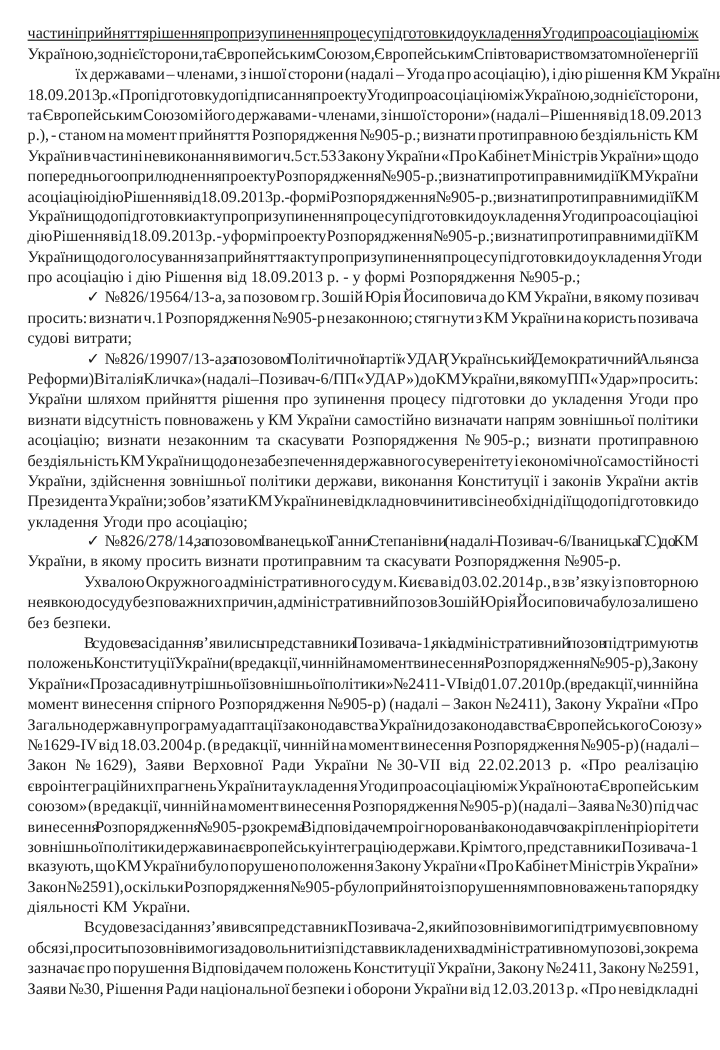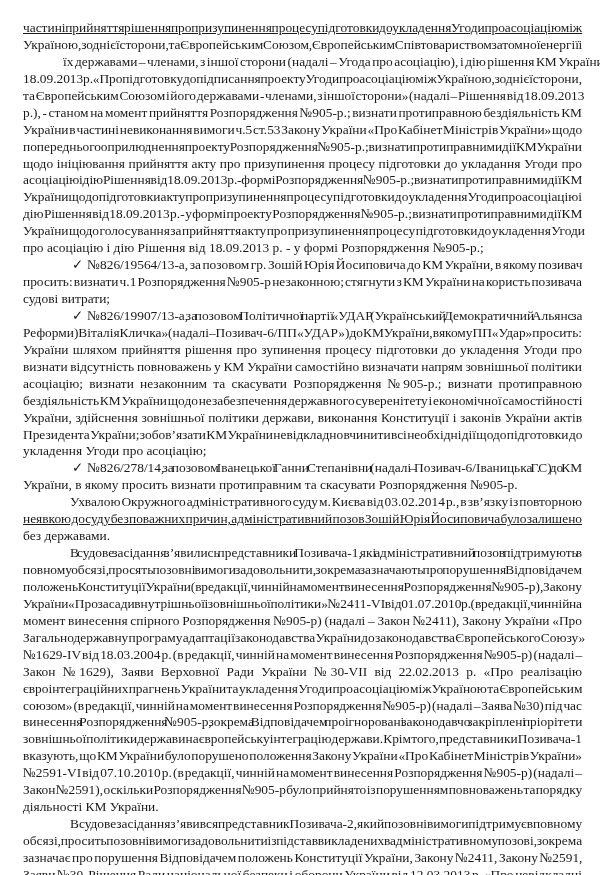--- a/index.html
+++ b/index.html
@@ -25,21 +25,20 @@
 <div class="page" id="page">
     <div class="para">
       <span class="line"><span style="word-spacing: -3.66667px; text-decoration: underline;">частині прийняття рішення про призупинення процесу підготовки до укладення Угоди про асоціацію між</span></span>
       <span class="line"><span style="word-spacing: -3.58333px;">Україною, з однієї сторони, та Європейським Союзом, Європейським Співтовариством з атомної енергії і</span></span>
       <span class="line"><span style="word-spacing: -1.82353px; margin-left: 40px;">їх державами – членами, з іншої сторони (надалі – Угода про асоціацію), і дію рішення КМ України від</span></span>
       <span class="line"><span style="word-spacing: -3.64286px;">18.09.2013 р. «Про підготовку до підписання проекту Угоди про асоціацію між Україною, з однієї сторони,</span></span>
       <span class="line"><span style="word-spacing: -2.625px; margin-top: 48px;">та Європейським Союзом і його державами  - членами, з іншої сторони» (надалі – Рішення від 18.09.2013</span></span>
       <span class="line"><span style="word-spacing: -1.72727px;">р.), - станом на момент прийняття Розпорядження №905-р.; визнати протиправною бездіяльність КМ</span></span>
       <span class="line"><span style="word-spacing: -2.53846px;">України в частині невиконання вимоги ч.5 ст.53 Закону України «Про Кабінет Міністрів України» щодо</span></span>
       <span class="line"><span style="word-spacing: -3.66667px;">попереднього оприлюднення проекту Розпорядження №905-р.; визнати протиправними дії КМ України</span></span>
-      <span class="line"><span style="word-spacing: 0px;">щодо ініціювання прийняття акту про призупинення процесу підготовки до укладання Угоди про</span></span>
       <span class="line"><span style="word-spacing: -3.57143px;">асоціацію і дію Рішення від 18.09.2013 р. - формі Розпорядження №905-р.; визнати протиправними дії КМ</span></span>
       <span class="line"><span style="word-spacing: -3.30769px;">України щодо підготовки акту про призупинення процесу підготовки до укладення Угоди про асоціацію і</span></span>
       <span class="line"><span style="word-spacing: -3px;">дію Рішення від 18.09.2013 р. - у формі проекту Розпорядження №905-р.; визнати протиправними дії КМ</span></span>
       <span class="line"><span style="word-spacing: -2.92308px;">України щодо голосування за  прийняття акту про призупинення процесу підготовки до укладення Угоди</span></span>
       <span class="line last"><span>про асоціацію і дію Рішення від 18.09.2013 р. - у формі Розпорядження №905-р.;</span></span>
     </div>
     <div class="para">
       <span class="line indent-check"><span class="check">✓</span><span style="word-spacing: -1.83333px;">№826/19564/13-а, за позовом гр. Зошій Юрія Йосиповича до КМ України, в якому позивач</span></span>
       <span class="line"><span style="word-spacing: -2.16667px;">просить: визнати ч.1 Розпорядження №905-р незаконною; стягнути з КМ України на користь позивача</span></span>
       <span class="line last"><span>судові витрати;</span></span>
@@ -54,38 +53,36 @@
       <span class="line"><span style="word-spacing: 0px;">України, здійснення зовнішньої політики держави, виконання Конституції і законів України актів</span></span>
       <span class="line"><span style="word-spacing: -3px;">Президента України; зобов’язати КМ України невідкладно вчинити всі необхідні дії щодо підготовки до</span></span>
       <span class="line last"><span>укладення Угоди про асоціацію;</span></span>
     </div>
     <div class="para">
       <span class="line indent-check"><span class="check">✓</span><span style="word-spacing: -5.25px;">№826/278/14, за позовом Іванецької Ганни Степанівни (надалі – Позивач-6/Іваницька Г. С) до КМ</span></span>
       <span class="line last"><span>України, в якому просить визнати протиправним та скасувати Розпорядження №905-р.</span></span>
     </div>
     <div class="para">
       <span class="line indent"><span style="word-spacing: -2.33333px;">Ухвалою Окружного адміністративного суду м. Києва від 03.02.2014 р., в зв’язку із повторною</span></span>
-      <span class="line"><span style="word-spacing: -3.08333px; text-decoration: underline;">неявкою до суду без поважних причин, адміністративний позов Зошій Юрія Йосиповича було залишено</span></span>
-      <span class="line last"><span>без державами.</span></span>
+      <span class="line"><span style="word-spacing: -3.08333px;">неявкою до суду без поважних причин, адміністративний позов Зошій Юрія Йосиповича було залишено</span></span>
+      <span class="line last"><span>без безпеки.</span></span>
     </div>
     <div class="para">
       <span class="line indent"><span style="word-spacing: -5.4px;">В судове засідання з’явились представники Позивача-1, які адміністративний позов підтримують в</span></span>
-      <span class="line"><span style="word-spacing: -4.2px;">повному обсязі, просять позовні вимоги задовольнити, зокрема зазначають про порушення Відповідачем</span></span>
       <span class="line"><span style="word-spacing: -3.63636px;">положень Конституції України (в редакції, чинній на момент винесення Розпорядження №905-р), Закону</span></span>
       <span class="line"><span style="word-spacing: -3.78571px;">України «Про засади внутрішньої і зовнішньої політики» №2411-VI від 01.07.2010 р. (в редакції, чинній на</span></span>
       <span class="line"><span style="word-spacing: -0.636364px;">момент винесення спірного Розпорядження №905-р) (надалі – Закон №2411), Закону України «Про</span></span>
       <span class="line"><span style="word-spacing: -3.11111px;">Загальнодержавну програму адаптації  законодавства України до законодавства Європейського Союзу»</span></span>
       <span class="line"><span style="word-spacing: -2.15385px;">№1629-IV від 18.03.2004 р. (в редакції, чинній на момент винесення Розпорядження №905-р) (надалі –</span></span>
       <span class="line"><span style="word-spacing: 0px;">Закон №1629), Заяви Верховної Ради України №30-VII від 22.02.2013 р. «Про реалізацію</span></span>
       <span class="line"><span style="word-spacing: -3px;">євроінтеграційних прагнень України та укладення Угоди про асоціацію між Україною та Європейським</span></span>
       <span class="line"><span style="word-spacing: -2.42857px;">союзом» (в редакції, чинній на момент винесення Розпорядження №905-р) (надалі – Заява №30) під час</span></span>
       <span class="line"><span style="word-spacing: -6.5px;">винесення Розпорядження №905-р, зокрема Відповідачем проігноровані законодавчо закріплені пріорітети</span></span>
       <span class="line"><span style="word-spacing: -3.2px;">зовнішньої політики держави на європейську інтеграцію держави. Крім того, представники Позивача-1</span></span>
       <span class="line"><span style="word-spacing: -2.58333px;">вказують, що КМ України було порушено положення Закону України «Про Кабінет Міністрів України»</span></span>
-      <span class="line"><span style="word-spacing: -2.23077px;">№2591-VI від 07.10.2010 р. (в редакції, чинній на момент винесення Розпорядження №905-р) (надалі –</span></span>
       <span class="line"><span style="word-spacing: -3px;">Закон №2591), оскільки Розпорядження №905-р було прийнято із порушенням повноважень та порядку</span></span>
       <span class="line last"><span>діяльності КМ України.</span></span>
     </div>
     <div class="para">
       <span class="line indent"><span style="word-spacing: -3.36364px;">В судове засідання з’явився представник Позивача-2, який позовні вимоги підтримує в повному</span></span>
       <span class="line"><span style="word-spacing: -3.63636px;">обсязі, просить позовні вимоги задовольнити із підстав викладених в адміністративному позові, зокрема</span></span>
       <span class="line"><span style="word-spacing: -1.8px;">зазначає про порушення Відповідачем положень Конституції України, Закону №2411, Закону №2591,</span></span>
       <span class="line"><span style="word-spacing: -1.69231px;">Заяви №30, Рішення Ради національної безпеки і оборони України від 12.03.2013 р. «Про невідкладні</span></span>
     </div>
   </div>

